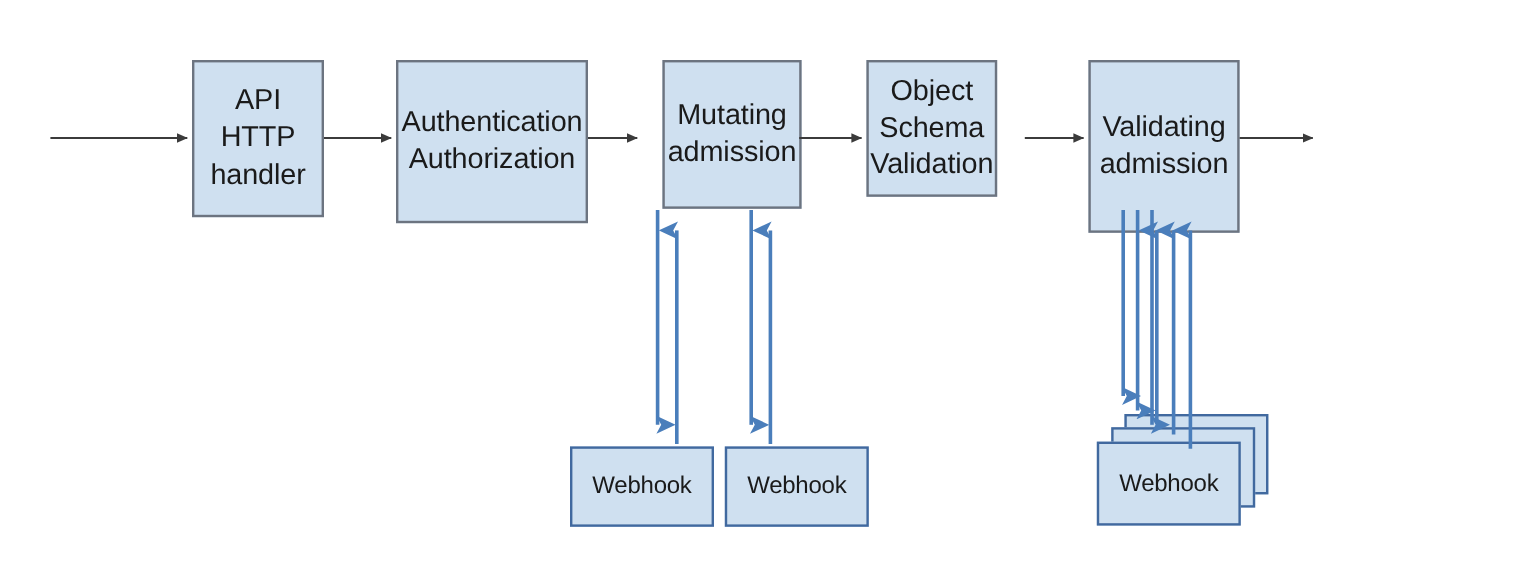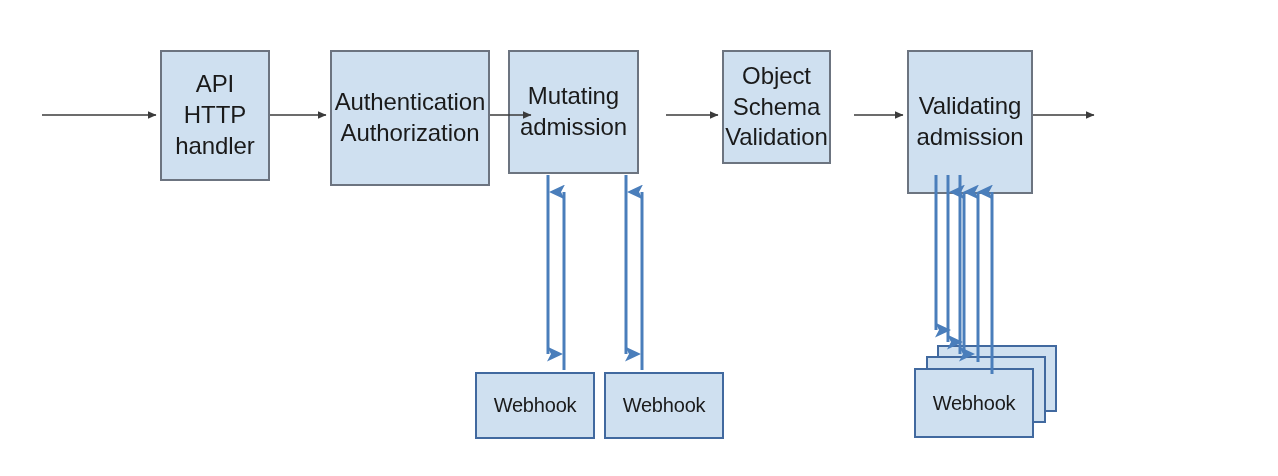--- a/index.html
+++ b/index.html
@@ -86,21 +86,21 @@
 <div id="canvas">
 
 
   <div class="stage-box" style="left:160px; top:50px; width:110px; height:131px;">API
 HTTP
 handler</div>
 
   <div class="stage-box" style="left:330px; top:50px; width:160px; height:136px;">Authentication
 Authorization</div>
 
-  <div class="stage-box" style="left:508px; top:50px; width:131px; height:124px;">Mutating
+  <div class="stage-box" style="left:552px; top:50px; width:116px; height:124px;">Mutating
 admission</div>
 
   <div class="stage-box" style="left:722px; top:50px; width:109px; height:114px;">Object
 Schema
 Validation</div>
 
   <div class="stage-box" style="left:907px; top:50px; width:126px; height:144px;">Validating
 admission</div>
 
 

